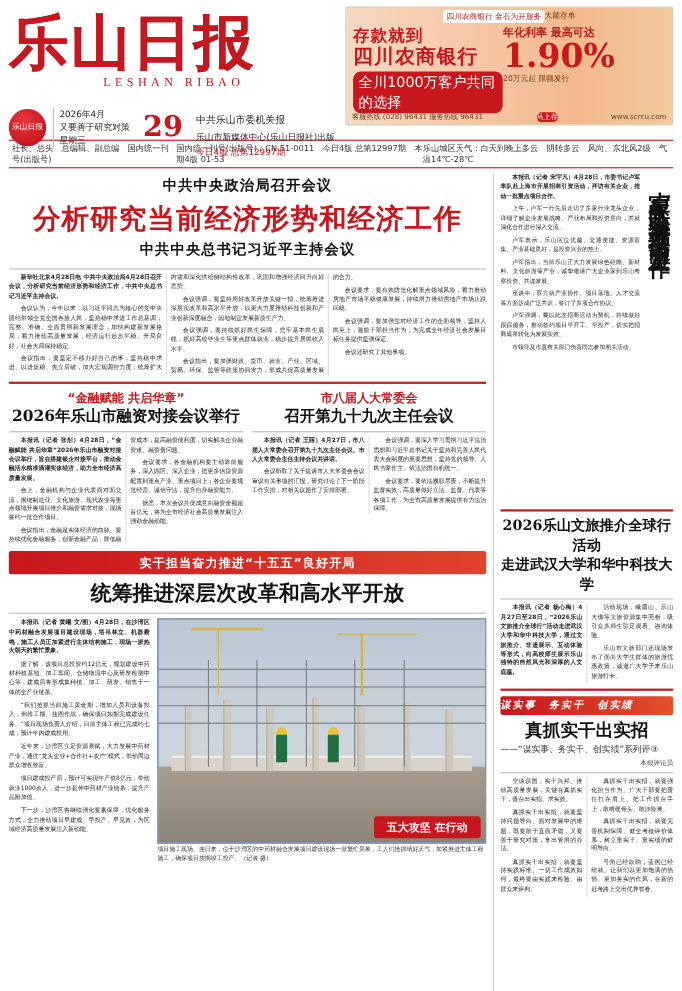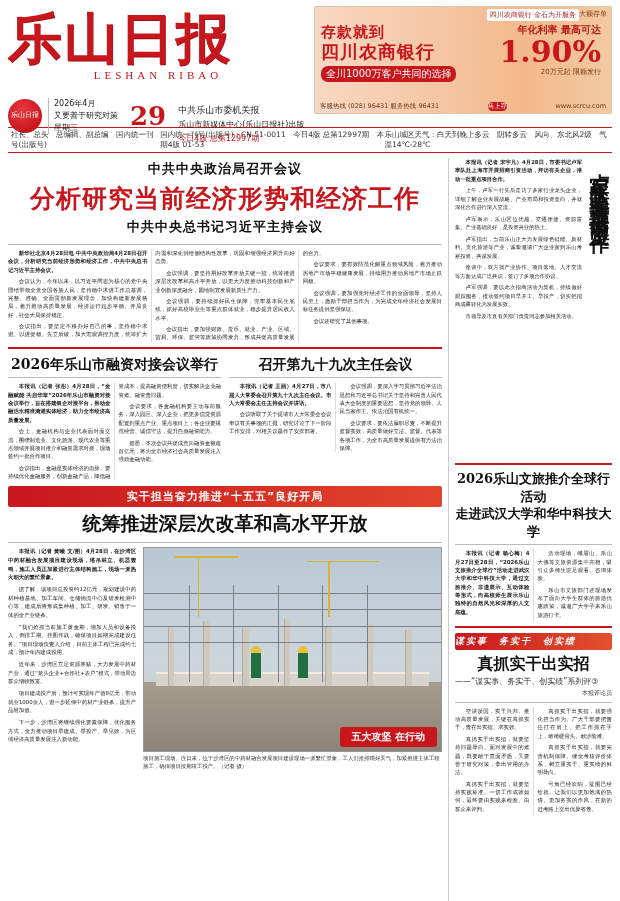--- a/index.html
+++ b/index.html
@@ -40,28 +40,28 @@
   }
   .org-block { font-size:8px; line-height:1.7; color:#222; padding-top:16px; }
   .org-block .org-1 { font-size:9px; }
   .org-block .org-hl { color:#c8161d; }
 
   .ad-banner {
     flex:1; height:108px; border:1px solid #d8c7a8;
     background:linear-gradient(90deg,#f7d8c4 0%, #f6c9a8 35%, #f3b98c 70%, #f2c9a0 100%);
     position:relative; overflow:hidden; border-radius:2px;
   }
-  .ad-top { display:flex; justify-content:flex-end; font-size:7px; padding:2px 4px; color:#7a3a12; }
+  .ad-top { display:flex; justify-content:center; font-size:7px; padding:2px 4px; color:#7a3a12; }
   .ad-bank { font-size:7px; background:#fff; border-radius:2px; padding:1px 3px; color:#b3231f; }
   .ad-main { display:flex; align-items:flex-start; padding:0 6px; }
   .ad-left { width:48%; }
   .ad-head1 { font-size:15px; font-weight:bold; color:#c8161d; letter-spacing:1px; }
   .ad-head2 { font-size:18px; font-weight:bold; color:#c8161d; letter-spacing:1px; line-height:1.1; }
-  .ad-sub { font-size:10px; background:#c8161d; color:#fff; display:inline-block; padding:1px 5px; border-radius:7px; margin-top:3px; }
-  .ad-right { width:52%; text-align:right; padding-right:4px; }
+  .ad-sub { font-size:13px; background:#c8161d; color:#fff; display:inline-block; padding:1px 5px; border-radius:7px; margin-top:3px; }
+  .ad-right { width:52%; padding-right:4px; }
   .ad-r1 { font-size:10px; font-weight:bold; color:#b5201d; }
   .ad-rate { font-size:30px; font-weight:bold; color:#c8161d; line-height:1; font-family:"DejaVu Serif",serif; }
   .ad-r3 { font-size:7px; color:#7a3a12; }
   .ad-bot { position:absolute; bottom:2px; left:0; right:0; display:flex; justify-content:space-between; font-size:6.5px; padding:0 5px; color:#6b3a16;}
   .ad-chip { background:#c8161d; color:#fff; padding:0 0; border-radius:6px; }
 
   
   .infobar {
     display:flex; justify-content:space-between; align-items:center;
     border-top:1px solid #c8161d; border-bottom:1px solid #c8161d;
@@ -214,31 +214,33 @@
         <p>会议指出，要加强财政、货币、就业、产业、区域、贸易、环保、监管等政策协同发力，形成共促高质量发展的合力。</p>
         <p>会议要求，要有效防范化解重点领域风险，着力推动房地产市场平稳健康发展，持续用力推动房地产市场止跌回稳。</p>
         <p>会议强调，要加强党对经济工作的全面领导，坚持人民至上，激励干部担当作为，为完成全年经济社会发展目标任务提供坚强保证。</p>
         <p>会议还研究了其他事项。</p>
       </div>
 
       <hr class="thick">
 
       <div class="two-feature">
         <div class="feature">
+          <div class="f-kicker">“金融赋能 共启华章”</div>
           <div class="f-title">2026年乐山市融资对接会议举行</div>
           <hr class="thin">
           <div class="cols2">
             <p class="dateline">本报讯（记者 张彤）4月28日，“金融赋能 共启华章”2026年乐山市融资对接会议举行，旨在搭建银企对接平台，推动金融活水精准滴灌实体经济，助力全市经济高质量发展。</p>
             <p>会上，金融机构与企业代表面对面交流，围绕制造业、文化旅游、现代农业等重点领域开展项目推介和融资需求对接，现场签约一批合作项目。</p>
             <p>会议指出，金融是实体经济的血脉。要持续优化金融服务，创新金融产品，降低融资成本，提高融资便利度，切实解决企业融资难、融资贵问题。</p>
             <p>会议要求，各金融机构要主动靠前服务，深入园区、深入企业，把更多信贷资源配置到重点产业、重点项目上；各企业要规范经营、诚信守法，提升自身融资能力。</p>
             <p>据悉，本次会议共促成意向融资金额超百亿元，将为全市经济社会高质量发展注入强劲金融动能。</p>
           </div>
         </div>
         <div class="feature">
+          <div class="f-kicker">市八届人大常委会</div>
           <div class="f-title">召开第九十九次主任会议</div>
           <hr class="thin">
           <div class="cols2">
             <p class="dateline">本报讯（记者 王丽）4月27日，市八届人大常委会召开第九十九次主任会议。市人大常委会主任主持会议并讲话。</p>
             <p>会议听取了关于提请市人大常委会会议审议有关事项的汇报，研究讨论了下一阶段工作安排，对相关议题作了安排部署。</p>
             <p>会议强调，要深入学习贯彻习近平法治思想和习近平总书记关于坚持和完善人民代表大会制度的重要思想，坚持党的领导、人民当家作主、依法治国有机统一。</p>
             <p>会议要求，要依法履职尽责，不断提升监督实效，高质量做好立法、监督、代表等各项工作，为全市高质量发展提供有力法治保障。</p>
           </div>
         </div>
       </div>

